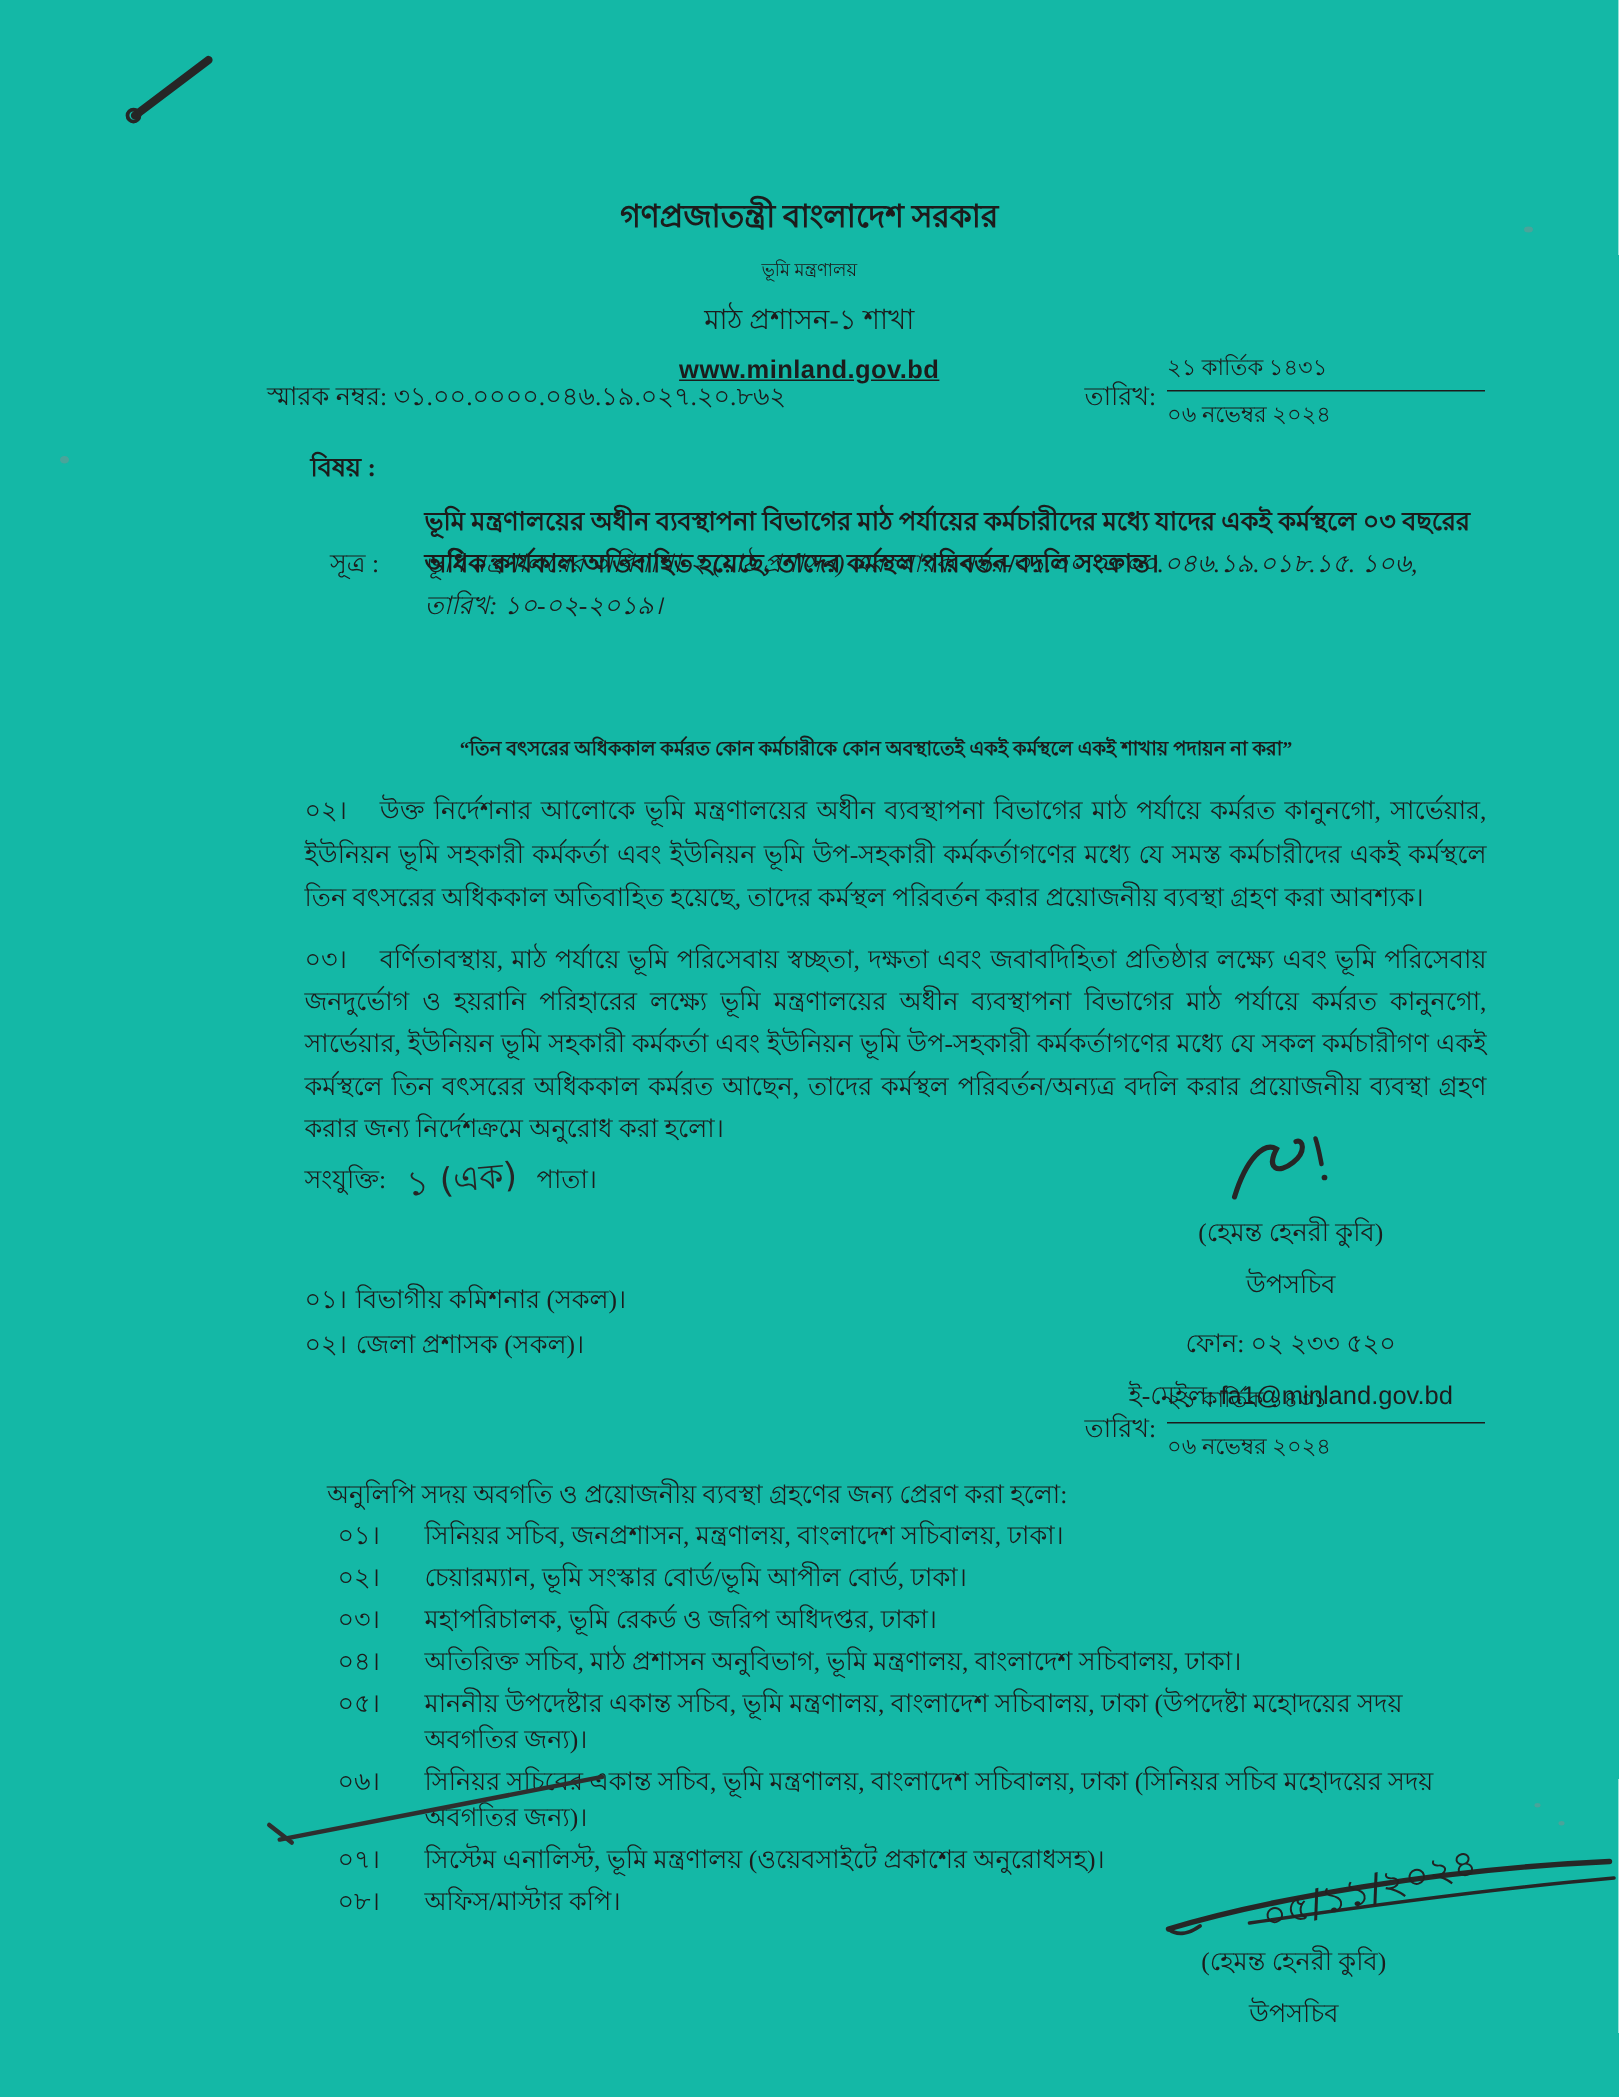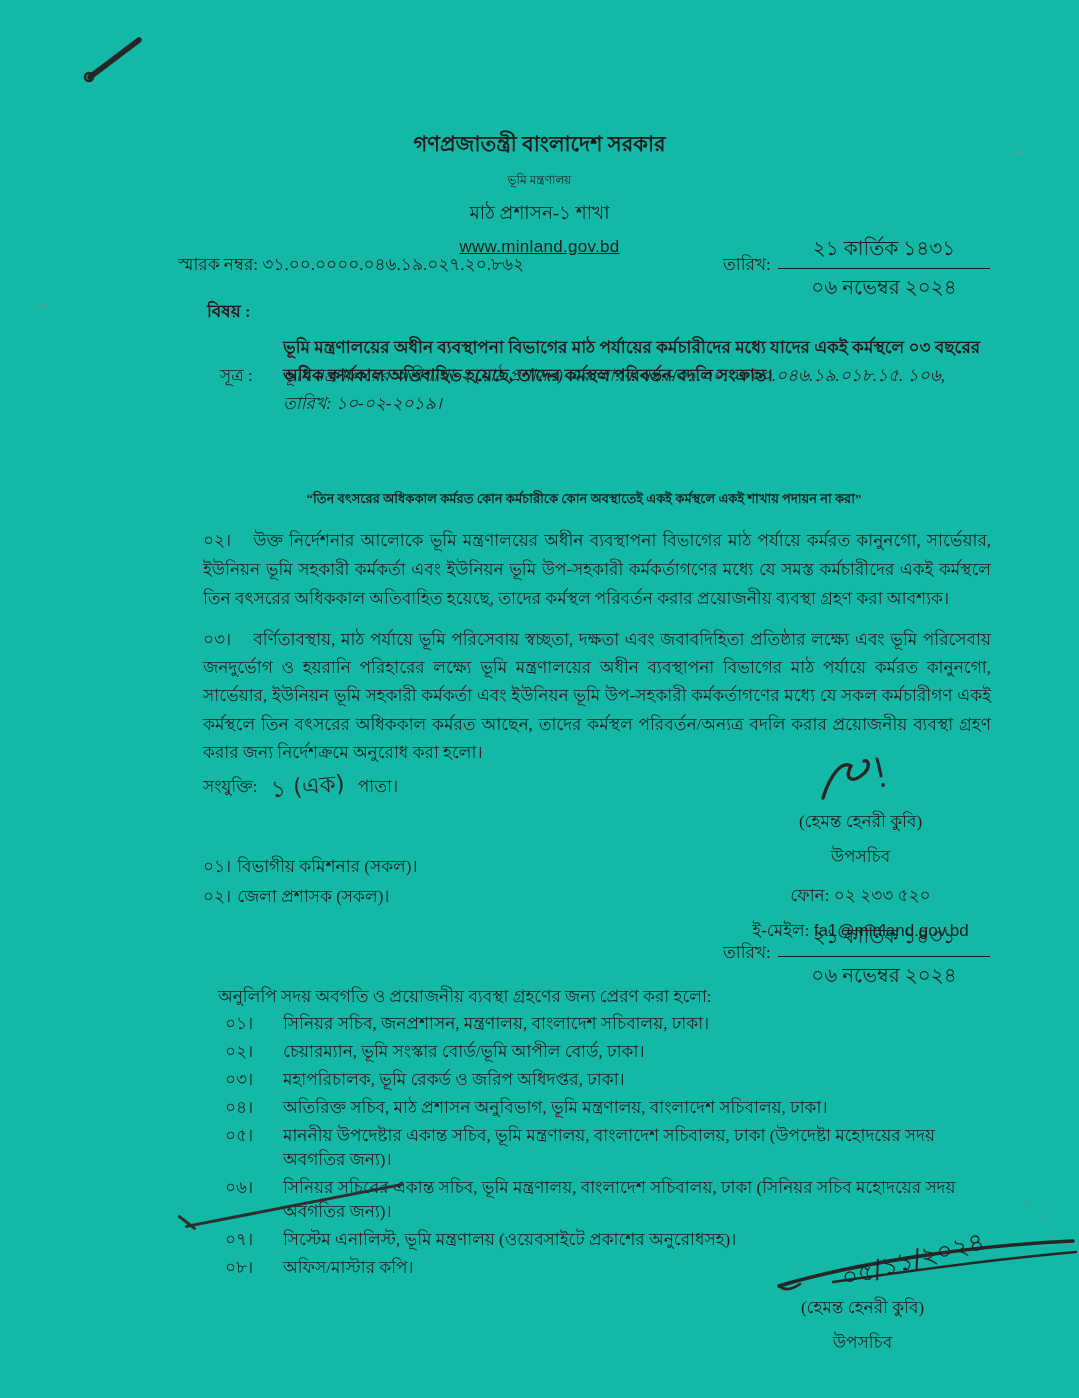--- a/index.html
+++ b/index.html
@@ -6,28 +6,28 @@
   .page{position:relative;width:1079px;height:1398px;background:#14b8a6;color:#1c1c1c;
         font-family:"Liberation Serif","DejaVu Serif",serif;font-size:17px;overflow:hidden;}
   .abs{position:absolute;}
 
   
   .header-block{top:128px;left:0;width:100%;text-align:center;}
   .gov-line{font-size:21px;font-weight:700;margin-bottom:8px;}
   .ministry-line{font-size:12px;margin-bottom:8px;}
   .section-line{font-size:18.5px;margin-bottom:7px;}
   .website-line{font-family:"Liberation Sans","DejaVu Sans",sans-serif;font-size:17px;
-                font-weight:400;text-decoration:underline;letter-spacing:.3px;}
+                font-weight:700;text-decoration:underline;letter-spacing:.3px;}
 
   
   .memo-left-1{left:178px;top:251px;}
   .memo-left-2{left:178px;top:939px;}
   .date-label-1{left:723px;top:251px;}
   .date-label-2{left:723px;top:939px;}
-  .date-stack{width:212px;text-align:center;font-size:20px;}
+  .date-stack{width:212px;font-size:15px;}
   .date-stack-1{left:778px;top:233px;}
   .date-stack-2{left:778px;top:921px;}
   .date-top{display:block;padding-bottom:2px;}
   .date-bottom{display:block;border-top:1.6px solid #1c1c1c;padding-top:3px;}
 
   
   .subject-label{left:207px;top:298px;font-weight:700;}
   .subject-text{left:283px;top:298px;width:707px;font-weight:700;line-height:1.62;margin-top:36px;}
   .ref-label{left:220px;top:362px;}
   .ref-text{left:283px;top:362px;width:707px;line-height:1.62;font-style:italic;}

